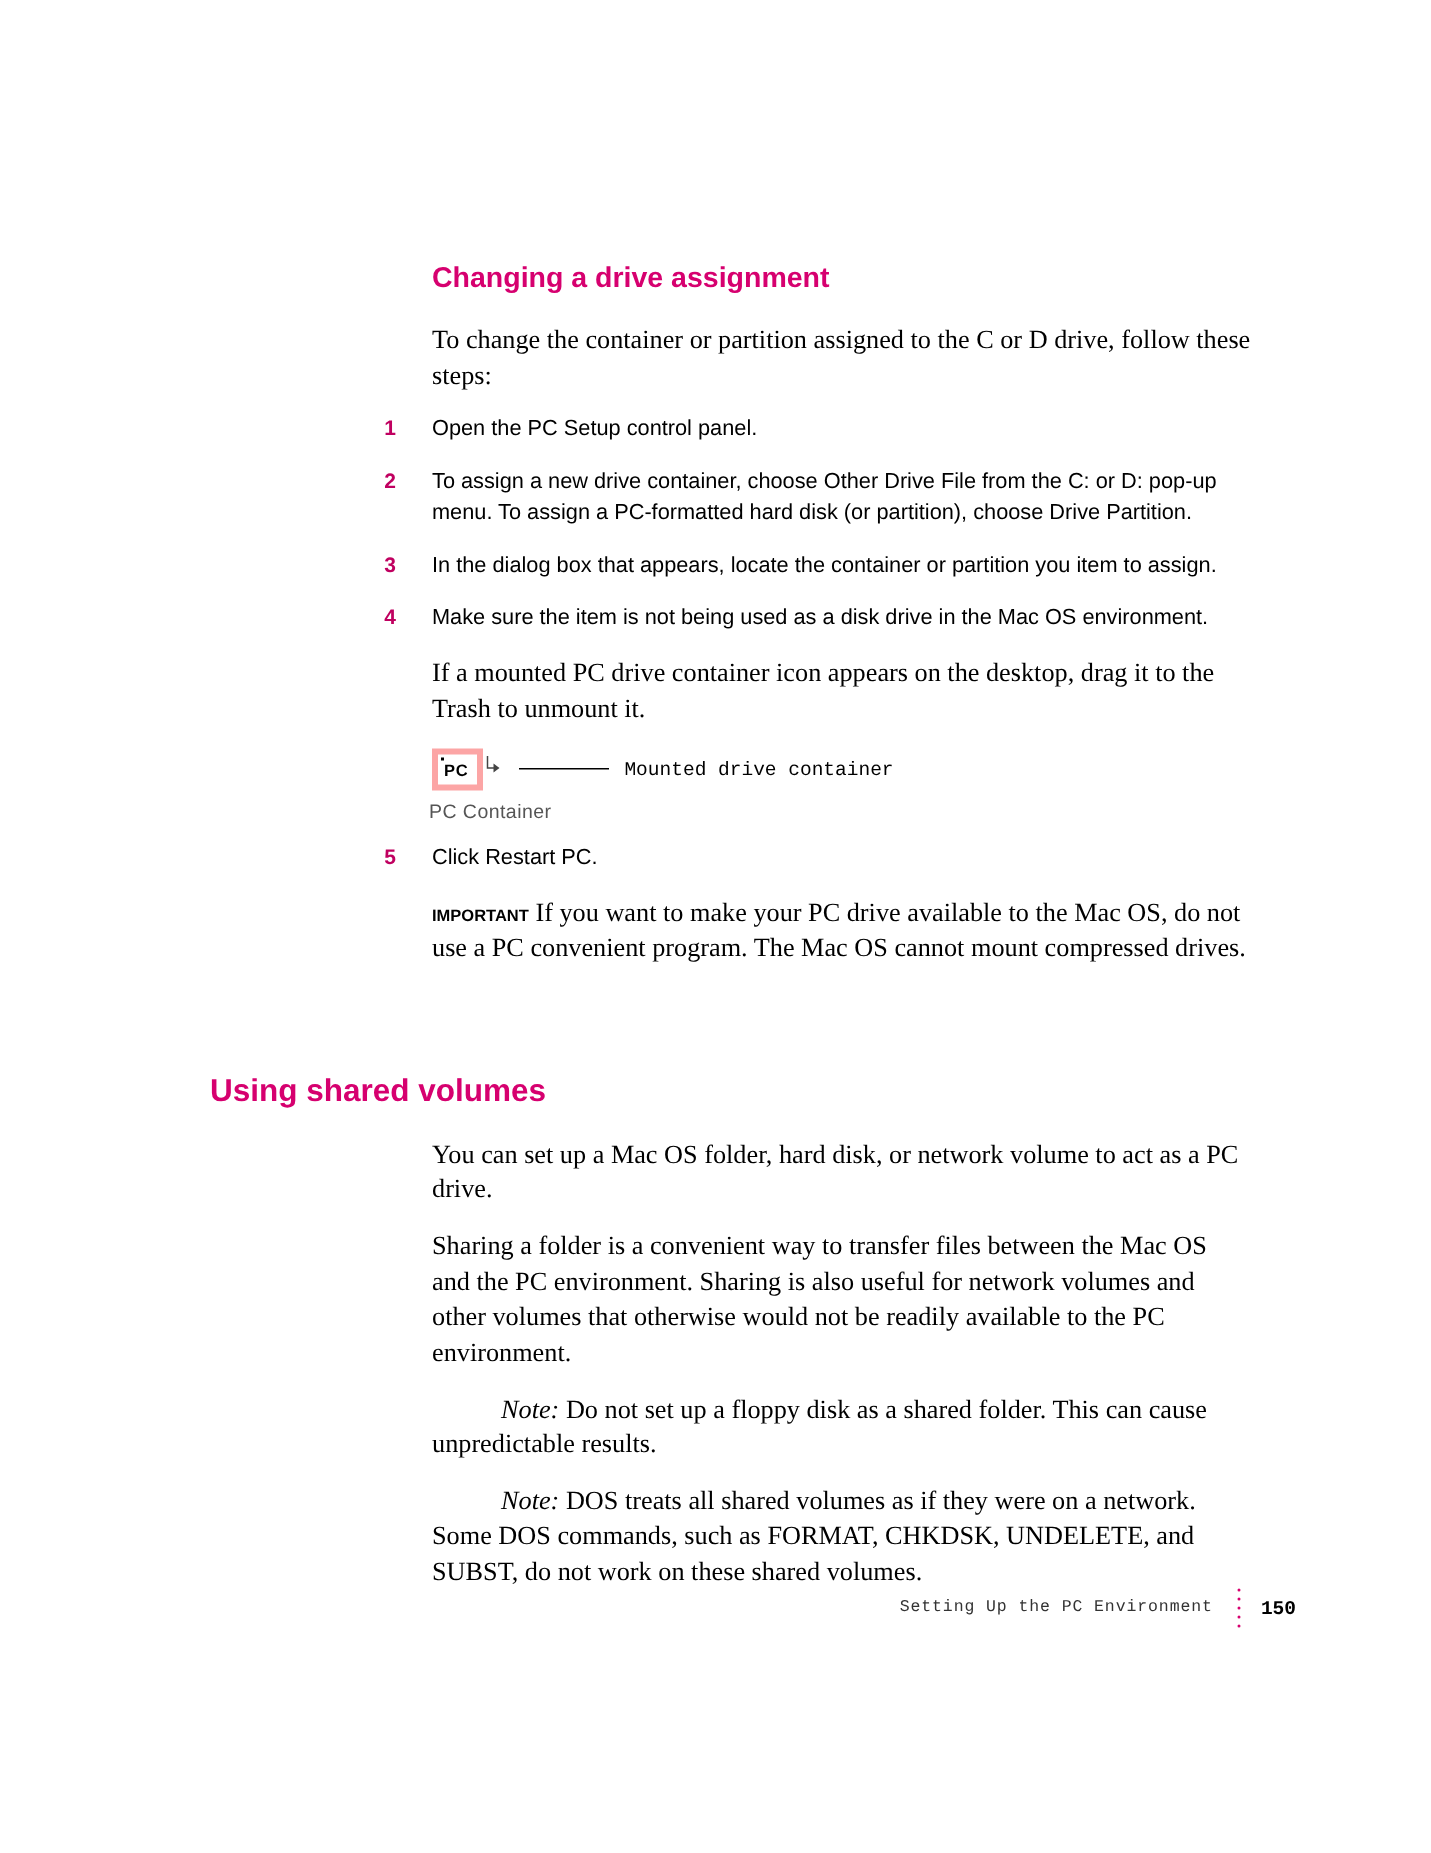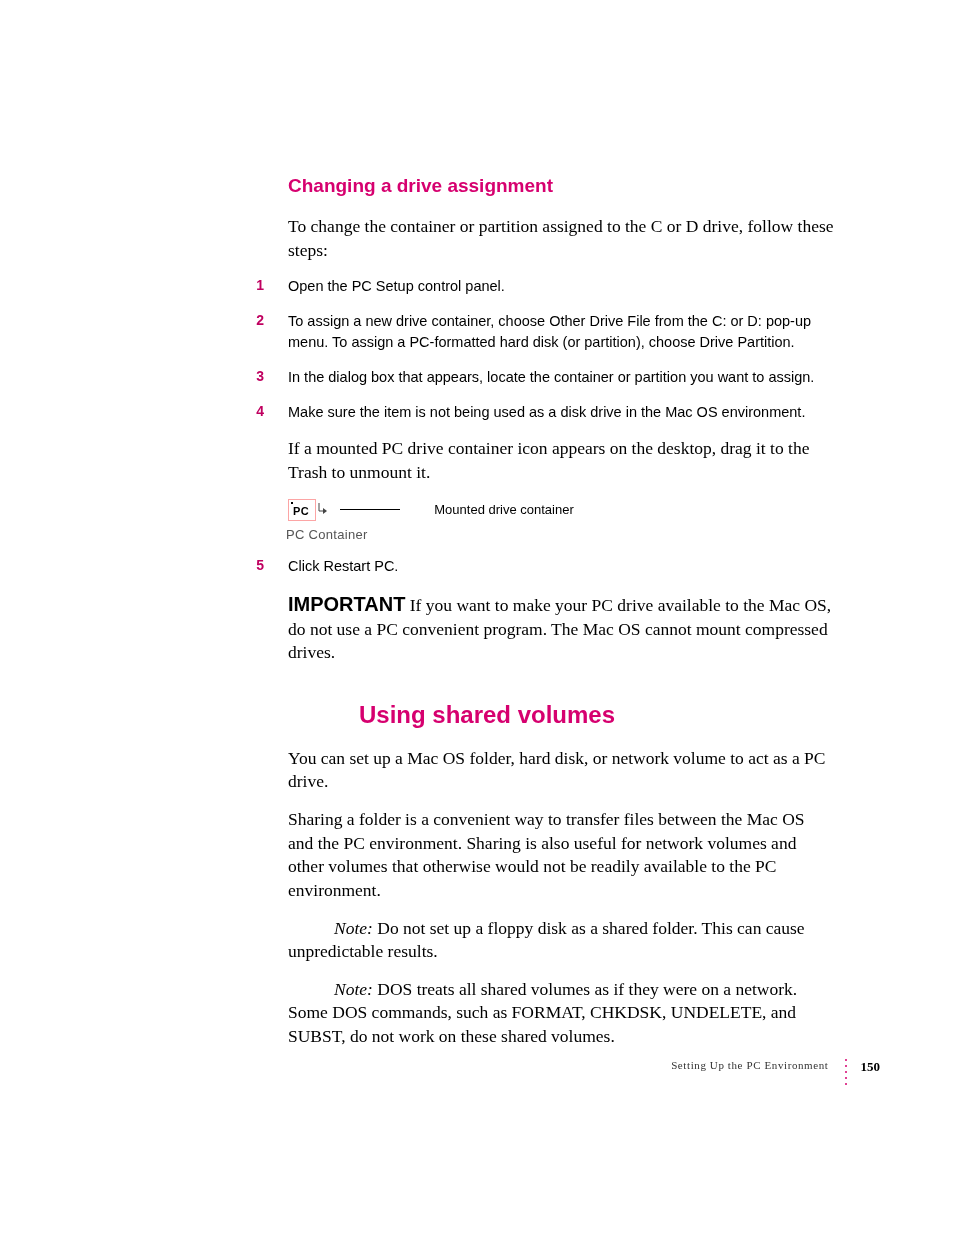--- a/index.html
+++ b/index.html
@@ -23,25 +23,24 @@
     color: #d6006f;
     font-family: Arial, Helvetica, sans-serif;
     font-weight: bold;
     font-size: 19px;
     margin-bottom: 18px;
   }
   .heading-section {
     color: #d6006f;
     font-family: Arial, Helvetica, sans-serif;
     font-weight: bold;
-    font-size: 24px;
-    margin-top: 36px;
+    font-size: 21px;
+    margin-top: 72px;
     margin-bottom: 18px;
     margin-left: 0;
-    text-align: center;
   }
   p.body {
     font-size: 17.5px;
     line-height: 1.35;
     margin: 0 0 14px 0;
   }
   .steps {
     margin: 10px 0 14px -38px;
   }
   .step {
@@ -73,21 +72,21 @@
   }
   .figure {
     margin: 6px 0 14px 0px;
   }
   .drive-icon {
     display: inline-block;
     vertical-align: middle;
   }
   .drive-box {
     display: inline-block;
-    border: 1px solid #fca5a5;
+    border: 4px solid #fca5a5;
     background: #fff;
     padding: 1px 6px 1px 4px;
     position: relative;
   }
   .drive-dot {
     position: absolute;
     top: 2px;
     left: 2px;
     width: 2px;
     height: 2px;
@@ -106,51 +105,50 @@
     margin-left: -2px;
   }
   .caption-line {
     display: inline-block;
     border-top: 1px solid #000;
     width: 60px;
     vertical-align: middle;
     margin: 0 6px;
   }
   .caption-text {
-    font-family: Liberation Sans, sans-serif;
+    font-family: Liberation Mono, monospace;
     font-size: 13px;
     vertical-align: middle;
-    margin-left: 24px;
   }
   .drive-caption-below {
     font-family: "Helvetica", Arial, sans-serif;
     font-size: 13px;
     color: #555;
     margin-top: 6px;
     margin-left: -2px;
     letter-spacing: 0.3px;
   }
   .important-label {
     font-family: Arial, Helvetica, sans-serif;
     font-weight: bold;
-    font-size: 20px;
+    font-size: 11px;
   }
   .note-label {
     font-style: italic;
     margin-left: 46px;
   }
   .footer {
     position: absolute;
     bottom: 150px;
-    right: 74px;
-    font-family: Liberation Serif, serif;
+    right: 90px;
+    font-family: Liberation Mono, monospace;
     font-size: 11px;
     color: #333;
     display: flex;
-    align-items: flex-start;
+    align-items: center;
   }
   .footer-title {
     letter-spacing: 0.6px;
     margin-right: 16px;
   }
   .footer-dots {
     display: flex;
     flex-direction: column;
     gap: 4px;
     margin-right: 14px;
@@ -180,21 +178,21 @@
       <div class="step">
         <div class="step-num">1</div>
         <div class="step-text">Open the PC Setup control panel.</div>
       </div>
       <div class="step">
         <div class="step-num">2</div>
         <div class="step-text">To assign a new drive container, choose Other Drive File from the C: or D: pop-up menu. To assign a PC-formatted hard disk (or partition), choose Drive Partition.</div>
       </div>
       <div class="step">
         <div class="step-num">3</div>
-        <div class="step-text">In the dialog box that appears, locate the container or partition you want to assign.</div>
+        <div class="step-text">In the dialog box that appears, locate the container or partition you item to assign.</div>
       </div>
       <div class="step">
         <div class="step-num">4</div>
         <div class="step-text">Make sure the item is not being used as a disk drive in the Mac OS environment.</div>
       </div>
     </div>
 
     <p class="sub-body">If a mounted PC drive container icon appears on the desktop, drag it to the Trash to unmount it.</p>
 
     <div class="figure">

